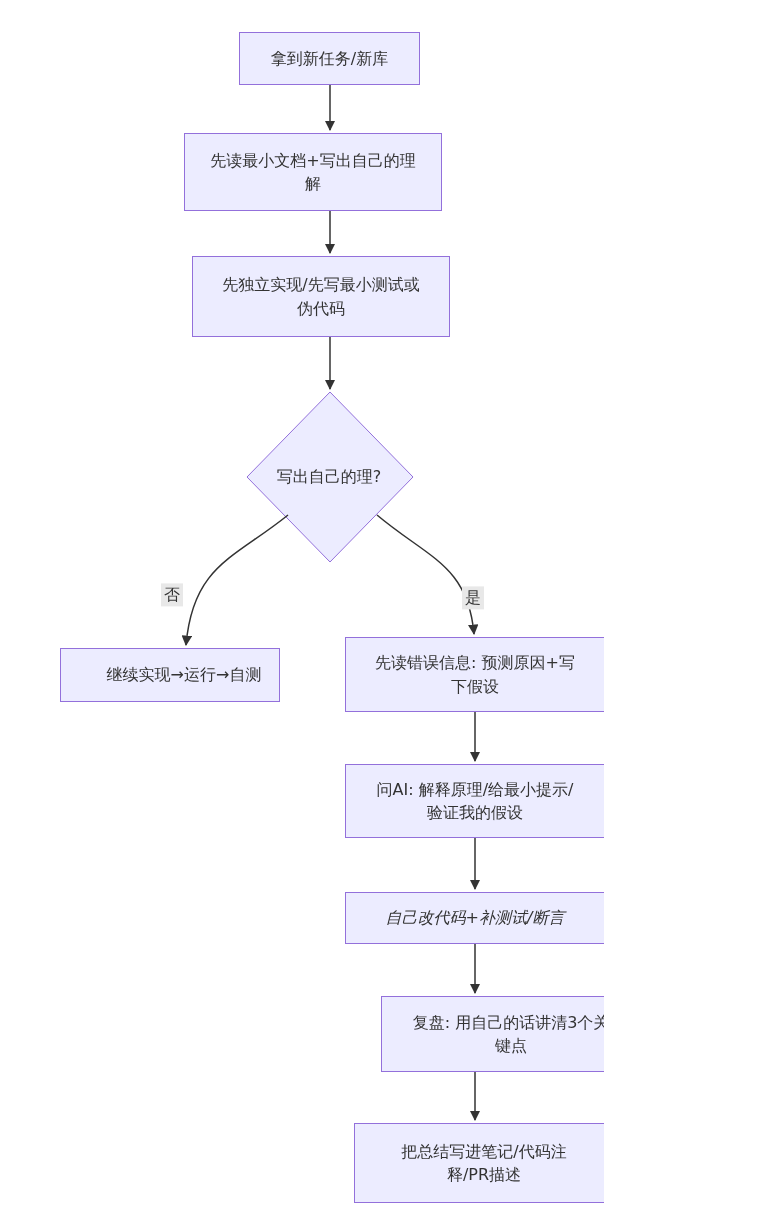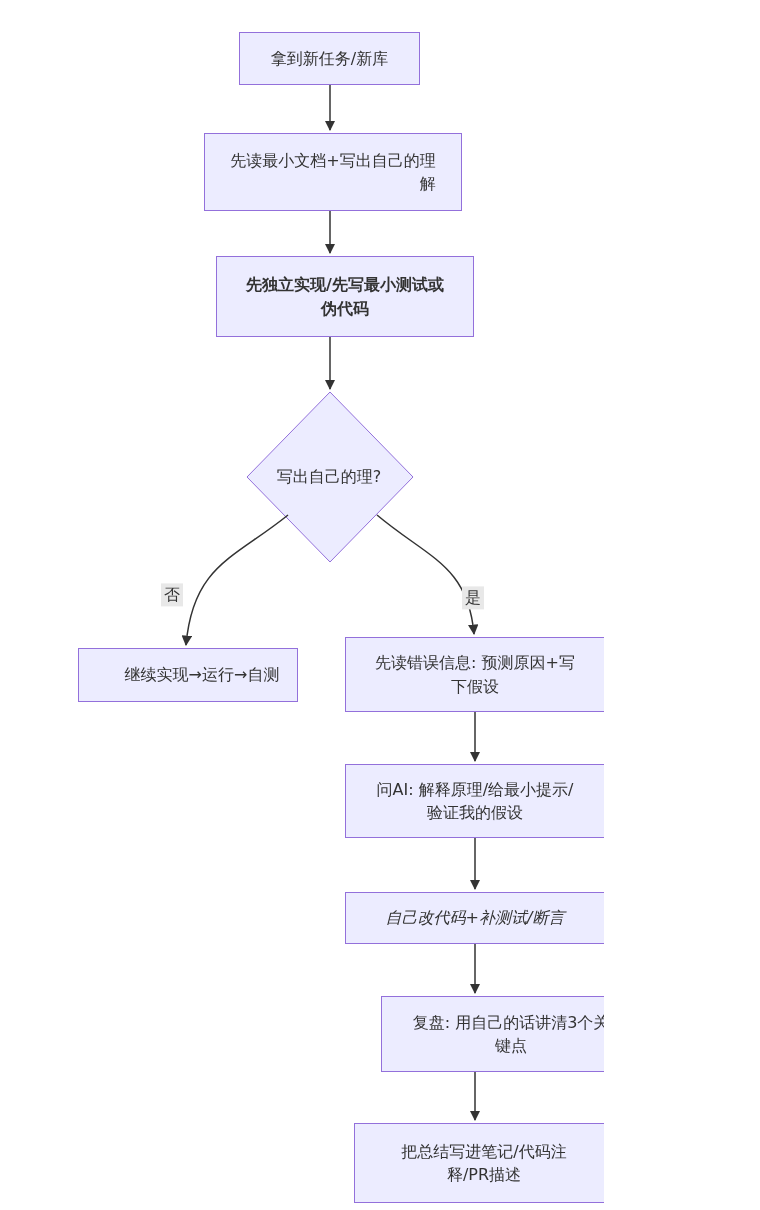--- a/index.html
+++ b/index.html
@@ -20,24 +20,24 @@
     display:flex;align-items:center;justify-content:center;
     text-align:center;
     font-size:16px;line-height:1.45;
     white-space:pre-line;
     color:#333333;
   }
   .node.diamond-label{
     background:transparent;border:none;
   }
   .n1{left:239px;top:32px;width:181px;height:53px;}
-  .n2{left:204px;top:133px;width:258px;height:78px;text-align:right;}
-  .n3{left:216px;top:256px;width:258px;height:81px;font-weight:bold;}
+  .n2{left:184px;top:133px;width:258px;height:78px;}
+  .n3{left:192px;top:256px;width:258px;height:81px;}
   .nd{left:249px;top:447px;width:160px;height:60px;}
-  .n5{left:78px;top:648px;width:220px;height:54px;padding-left:28px;}
+  .n5{left:60px;top:648px;width:220px;height:54px;padding-left:28px;}
   .n6{left:345px;top:637px;width:260px;height:75px;}
   .n7{left:345px;top:764px;width:260px;height:74px;}
   .n8{left:345px;top:892px;width:260px;height:52px;font-style:italic;}
   .n9{left:345px;top:996px;width:260px;height:76px;margin-left:36px;}
   .n10{left:354px;top:1123px;width:260px;height:80px;}
   .edge-label{
     position:absolute;
     transform:translate(-50%,-50%);
     background:#e8e8e8;
     padding:2px 3px;

